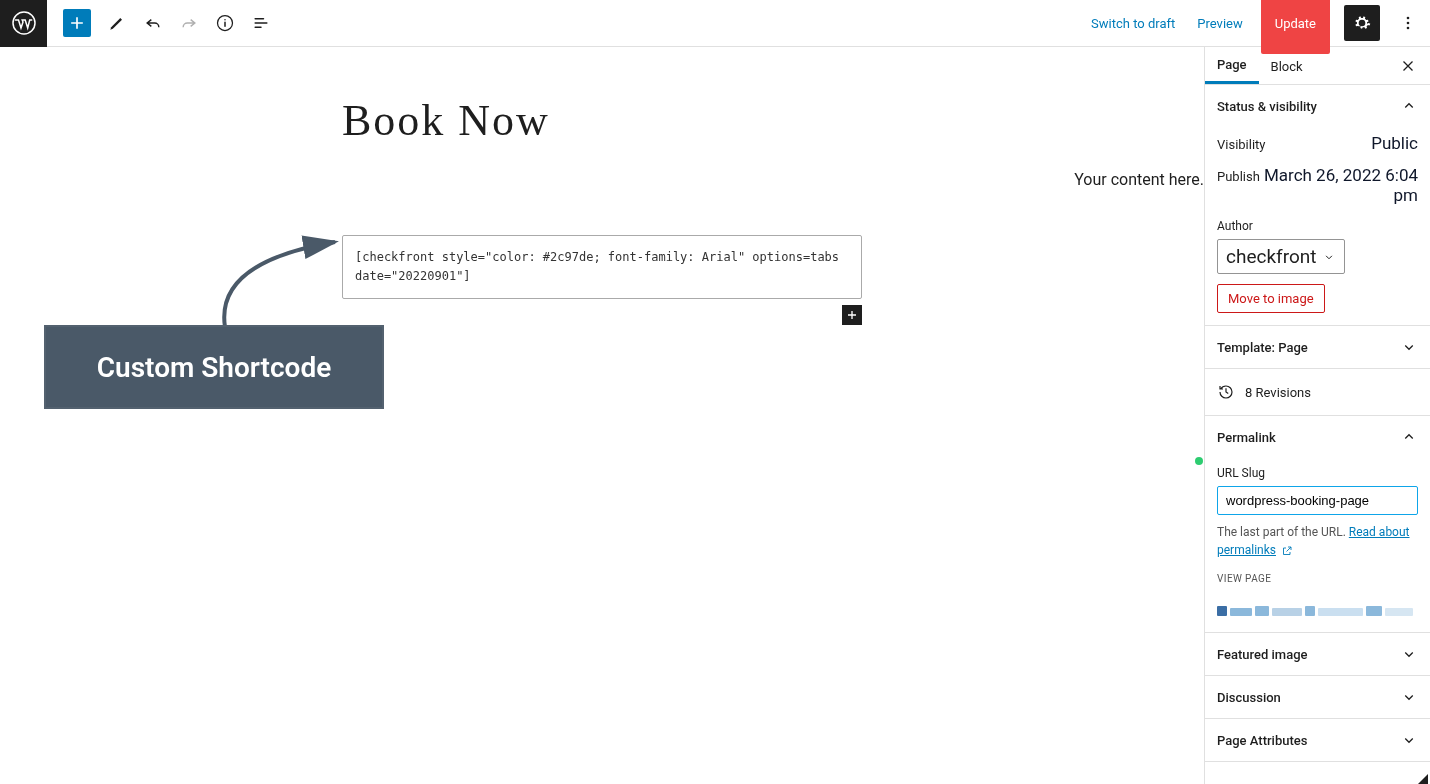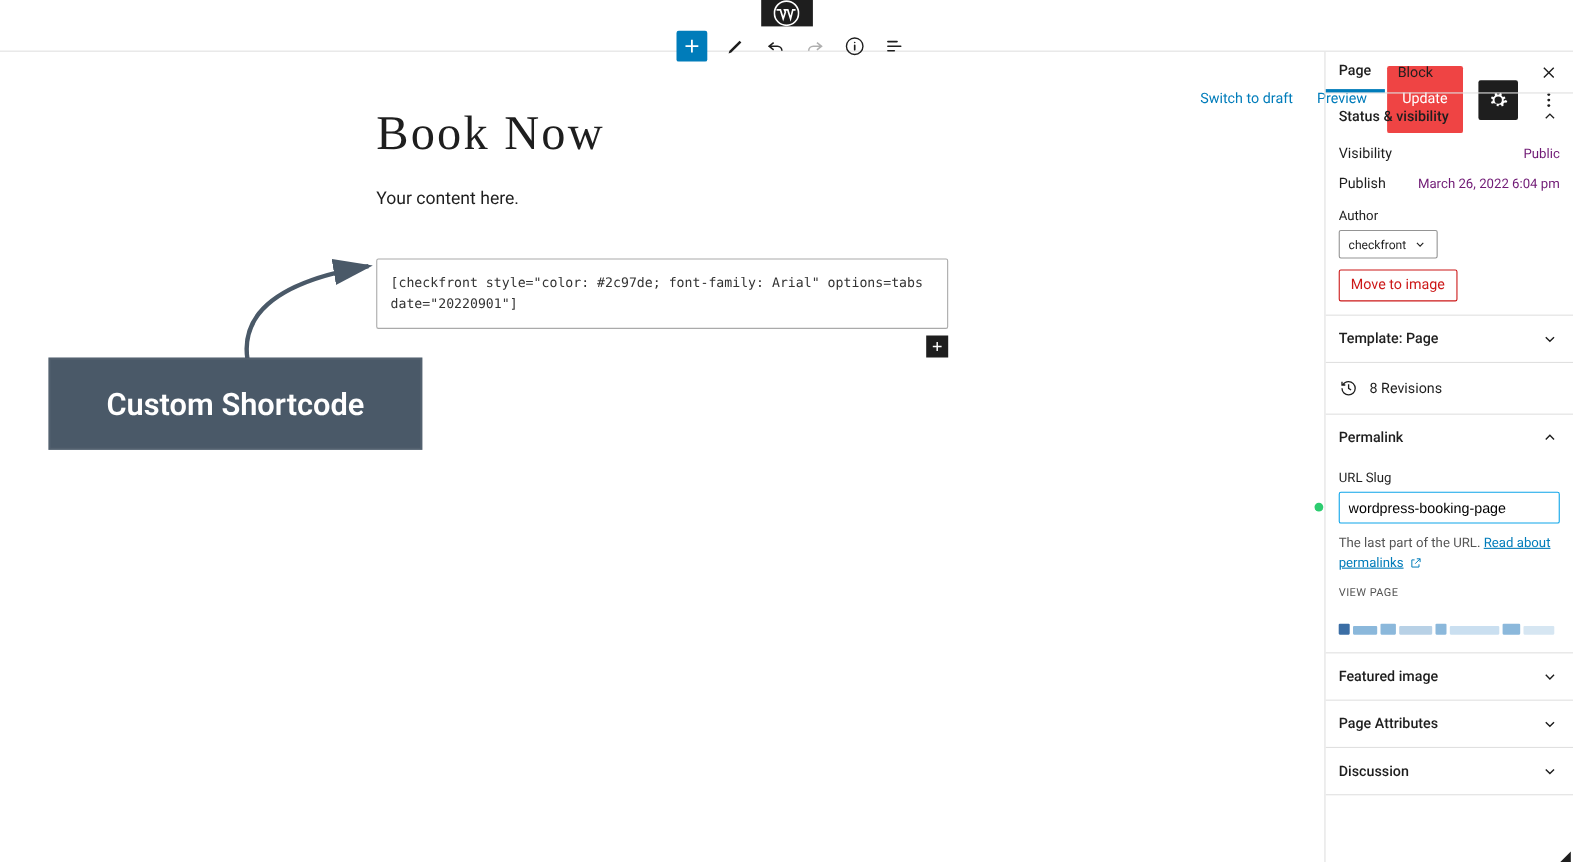--- a/index.html
+++ b/index.html
@@ -13,21 +13,20 @@
     overflow: hidden;
     position: relative;
   }
 
   
   .topbar {
     display: flex;
     align-items: center;
     height: 47px;
     border-bottom: 1px solid #e0e0e0;
-    flex-direction: column;
   }
   .wp-logo {
     width: 47px;
     height: 47px;
     background: #1e1e1e;
     display: flex;
     align-items: center;
     justify-content: center;
   }
   .wp-logo svg { width: 24px; height: 24px; fill: #fff; }
@@ -99,20 +98,21 @@
     font-weight: 400;
     font-size: 44px;
     color: #1e1e1e;
     margin: 48px 0 0 342px;
     letter-spacing: 2px;
   }
   .page-content {
     margin: 24px 0 0 342px;
     font-size: 16px;
     color: #1e1e1e;
+    text-align: right;
   }
   .shortcode-block {
     margin: 46px 0 0 342px;
     width: 520px;
     border: 1px solid #aaa;
     border-radius: 2px;
     padding: 12px;
     font-family: Menlo, Consolas, monospace;
     font-size: 12px;
     color: #333;
@@ -203,32 +203,32 @@
   .panel-head .chev { margin-left: auto; }
   .panel-body { padding: 0 12px 12px 12px; }
 
   .row {
     display: flex;
     align-items: baseline;
     font-size: 13px;
     padding: 6px 0;
   }
   .row .lab { color: #1e1e1e; }
-  .row .val { margin-left: auto; color: #701a75; cursor: pointer; font-size: 12px; text-align: right; }
+  .row .val { margin-left: auto; color: #0f172a; cursor: pointer; font-size: 17px; text-align: right; }
 
   .field-label {
     font-size: 12px;
     color: #1e1e1e;
     margin: 8px 0 6px 0;
   }
   .select-box {
     border: 1px solid #949494;
     border-radius: 2px;
     padding: 5px 8px;
-    font-size: 11px;
+    font-size: 19px;
     display: flex;
     align-items: center;
     width: fit-content;
     min-width: 80px;
     cursor: pointer;
   }
   .select-box .chev { margin-left: 6px; }
 
   .trash-btn {
     border: 1px solid #cc1818;
@@ -477,34 +477,34 @@
 
     <div class="panel">
       <div class="panel-head">
         <span>Featured image</span>
         <svg class="chev" viewBox="0 0 24 24" width="18" height="18">
             <path d="M7 10l5 5 5-5" fill="none" stroke="#1e1e1e" stroke-width="1.7"></path>
           </svg>
       </div>
     </div>
 
+    <div class="panel">
+      <div class="panel-head">
+        <span>Discussion</span>
+        <svg class="chev" viewBox="0 0 24 24" width="18" height="18">
+            <path d="M7 10l5 5 5-5" fill="none" stroke="#1e1e1e" stroke-width="1.7"></path>
+          </svg>
+      </div>
+    </div>
+
     <div class="panel" style="border-bottom:1px solid #e0e0e0">
       <div class="panel-head">
         <span>Page Attributes</span>
         <svg class="chev" viewBox="0 0 24 24" width="18" height="18">
             <path d="M7 10l5 5 5-5" fill="none" stroke="#1e1e1e" stroke-width="1.7"></path>
           </svg>
       </div>
     </div>
 
-    <div class="panel">
-      <div class="panel-head">
-        <span>Discussion</span>
-        <svg class="chev" viewBox="0 0 24 24" width="18" height="18">
-            <path d="M7 10l5 5 5-5" fill="none" stroke="#1e1e1e" stroke-width="1.7"></path>
-          </svg>
-      </div>
-    </div>
-
   </div>
 </div>
 
 <div class="corner-tri"></div>
 
 </body></html>

